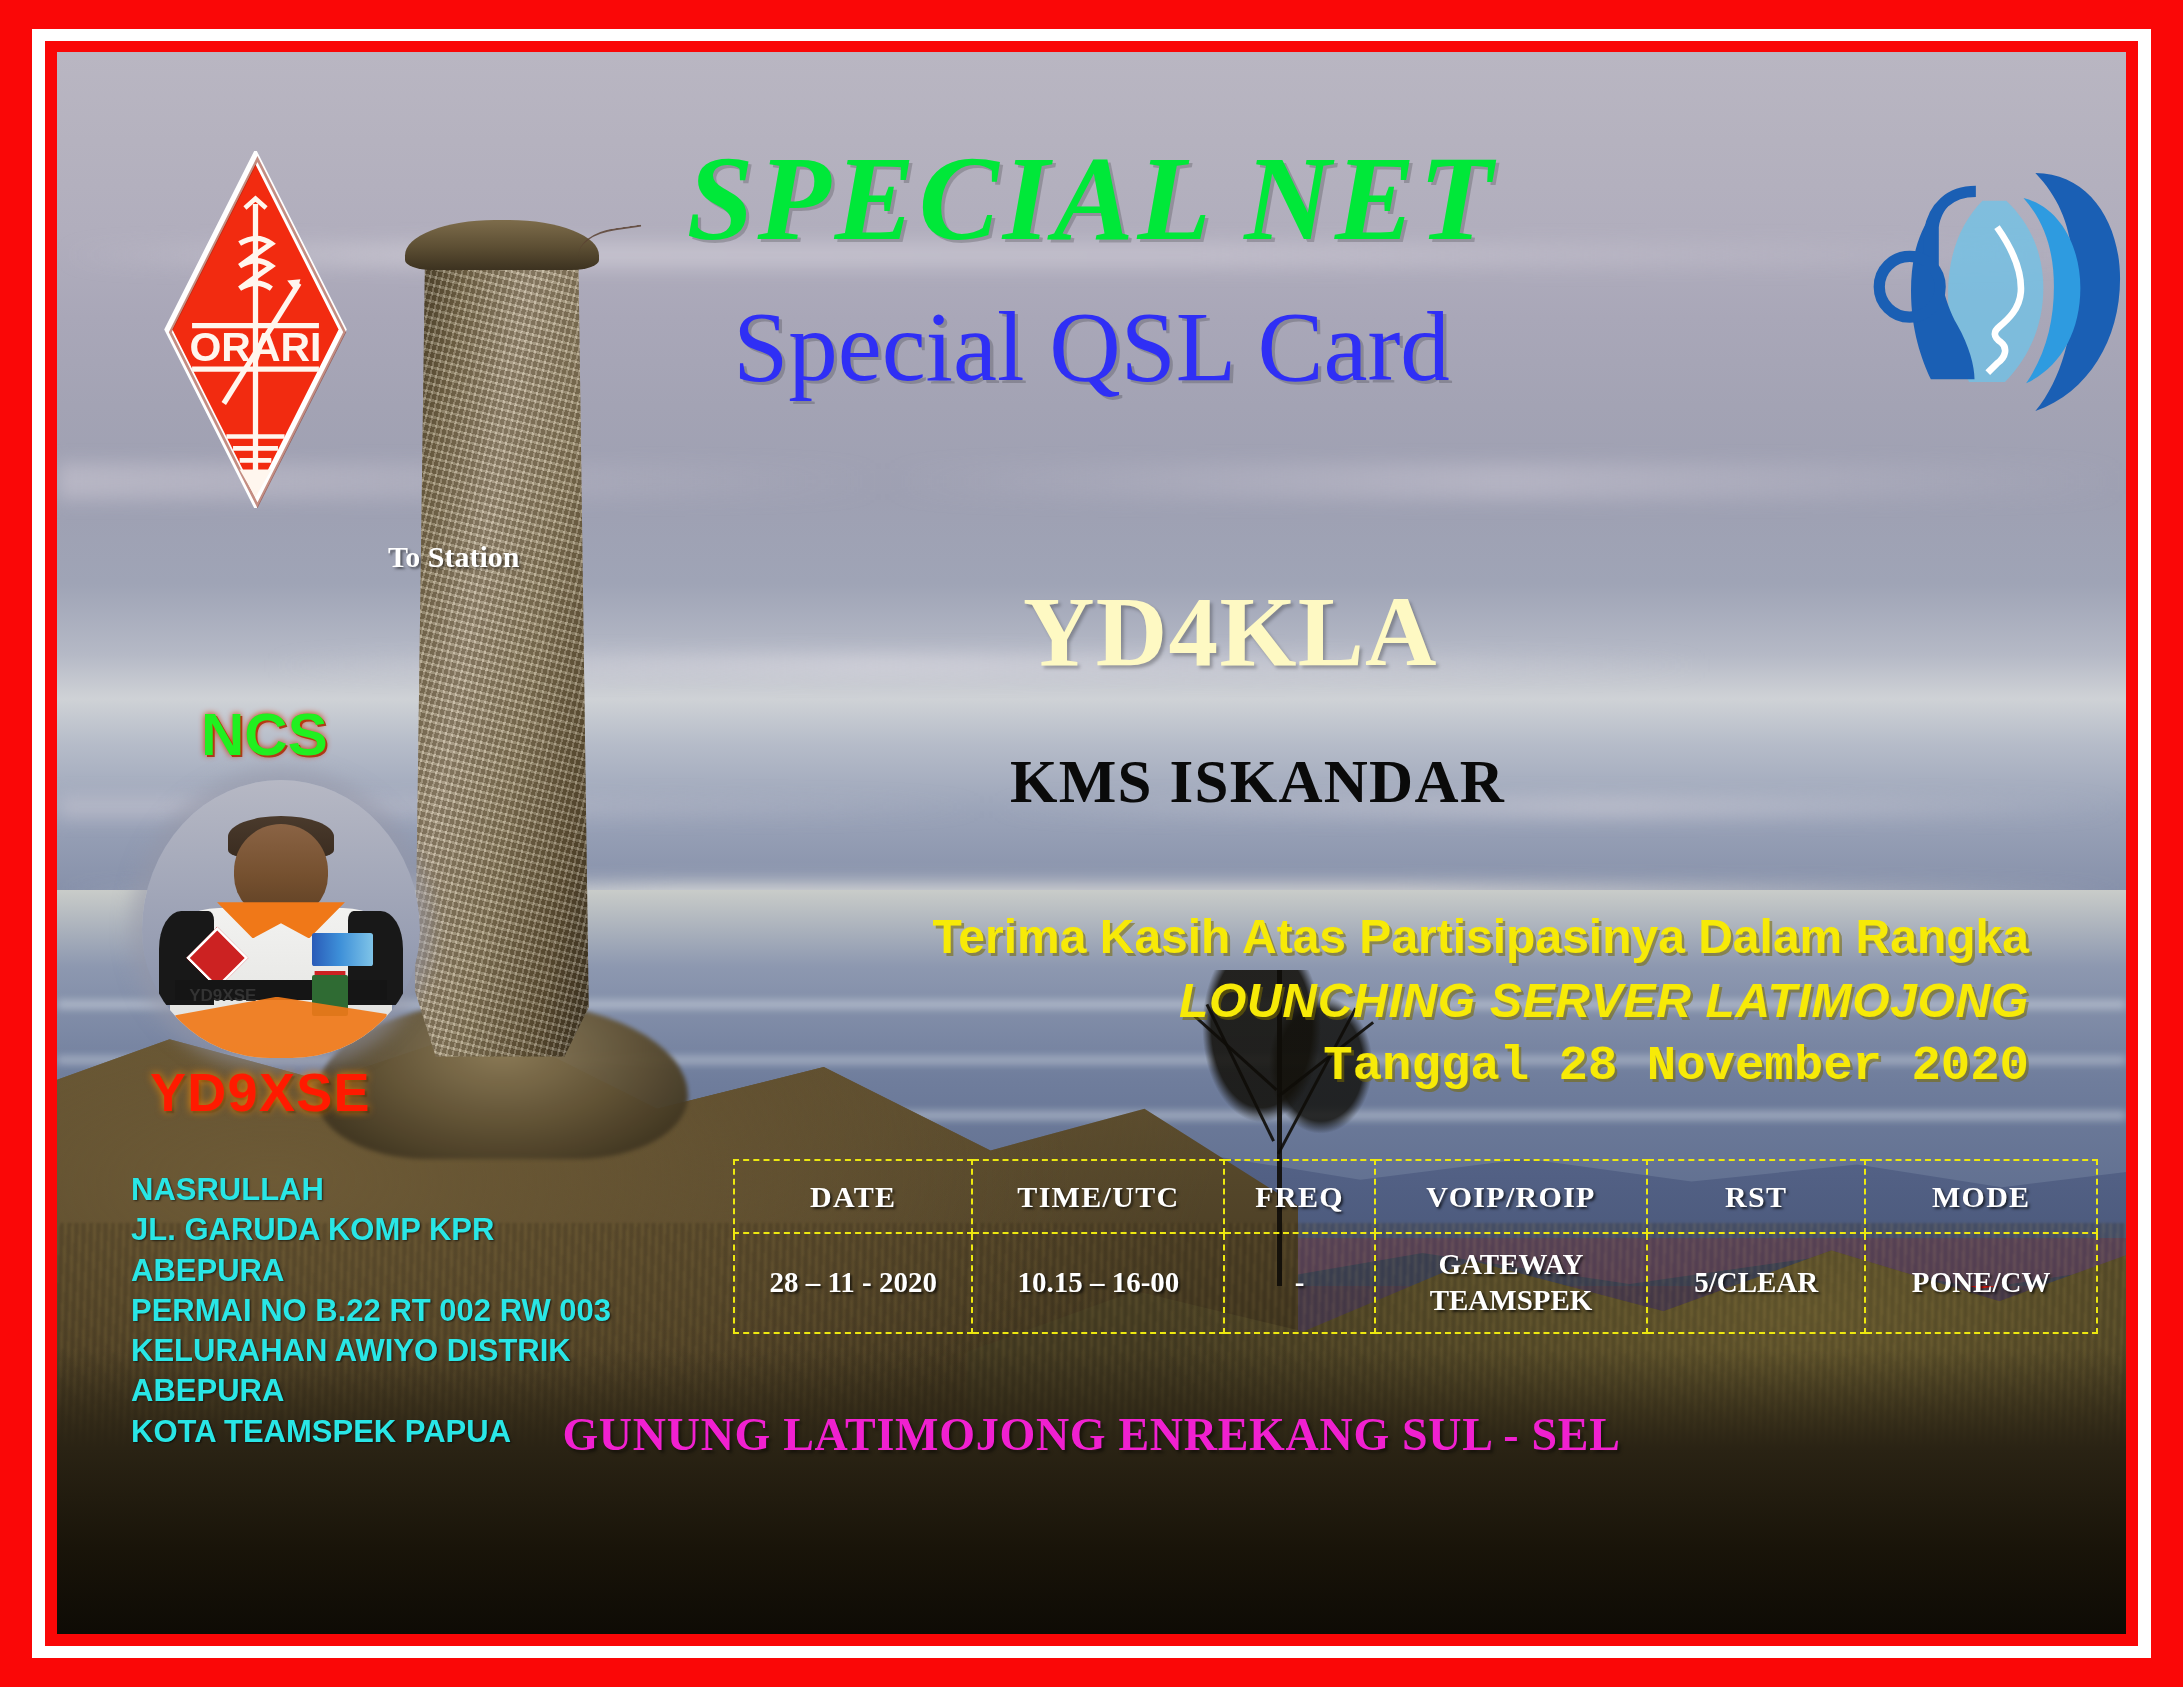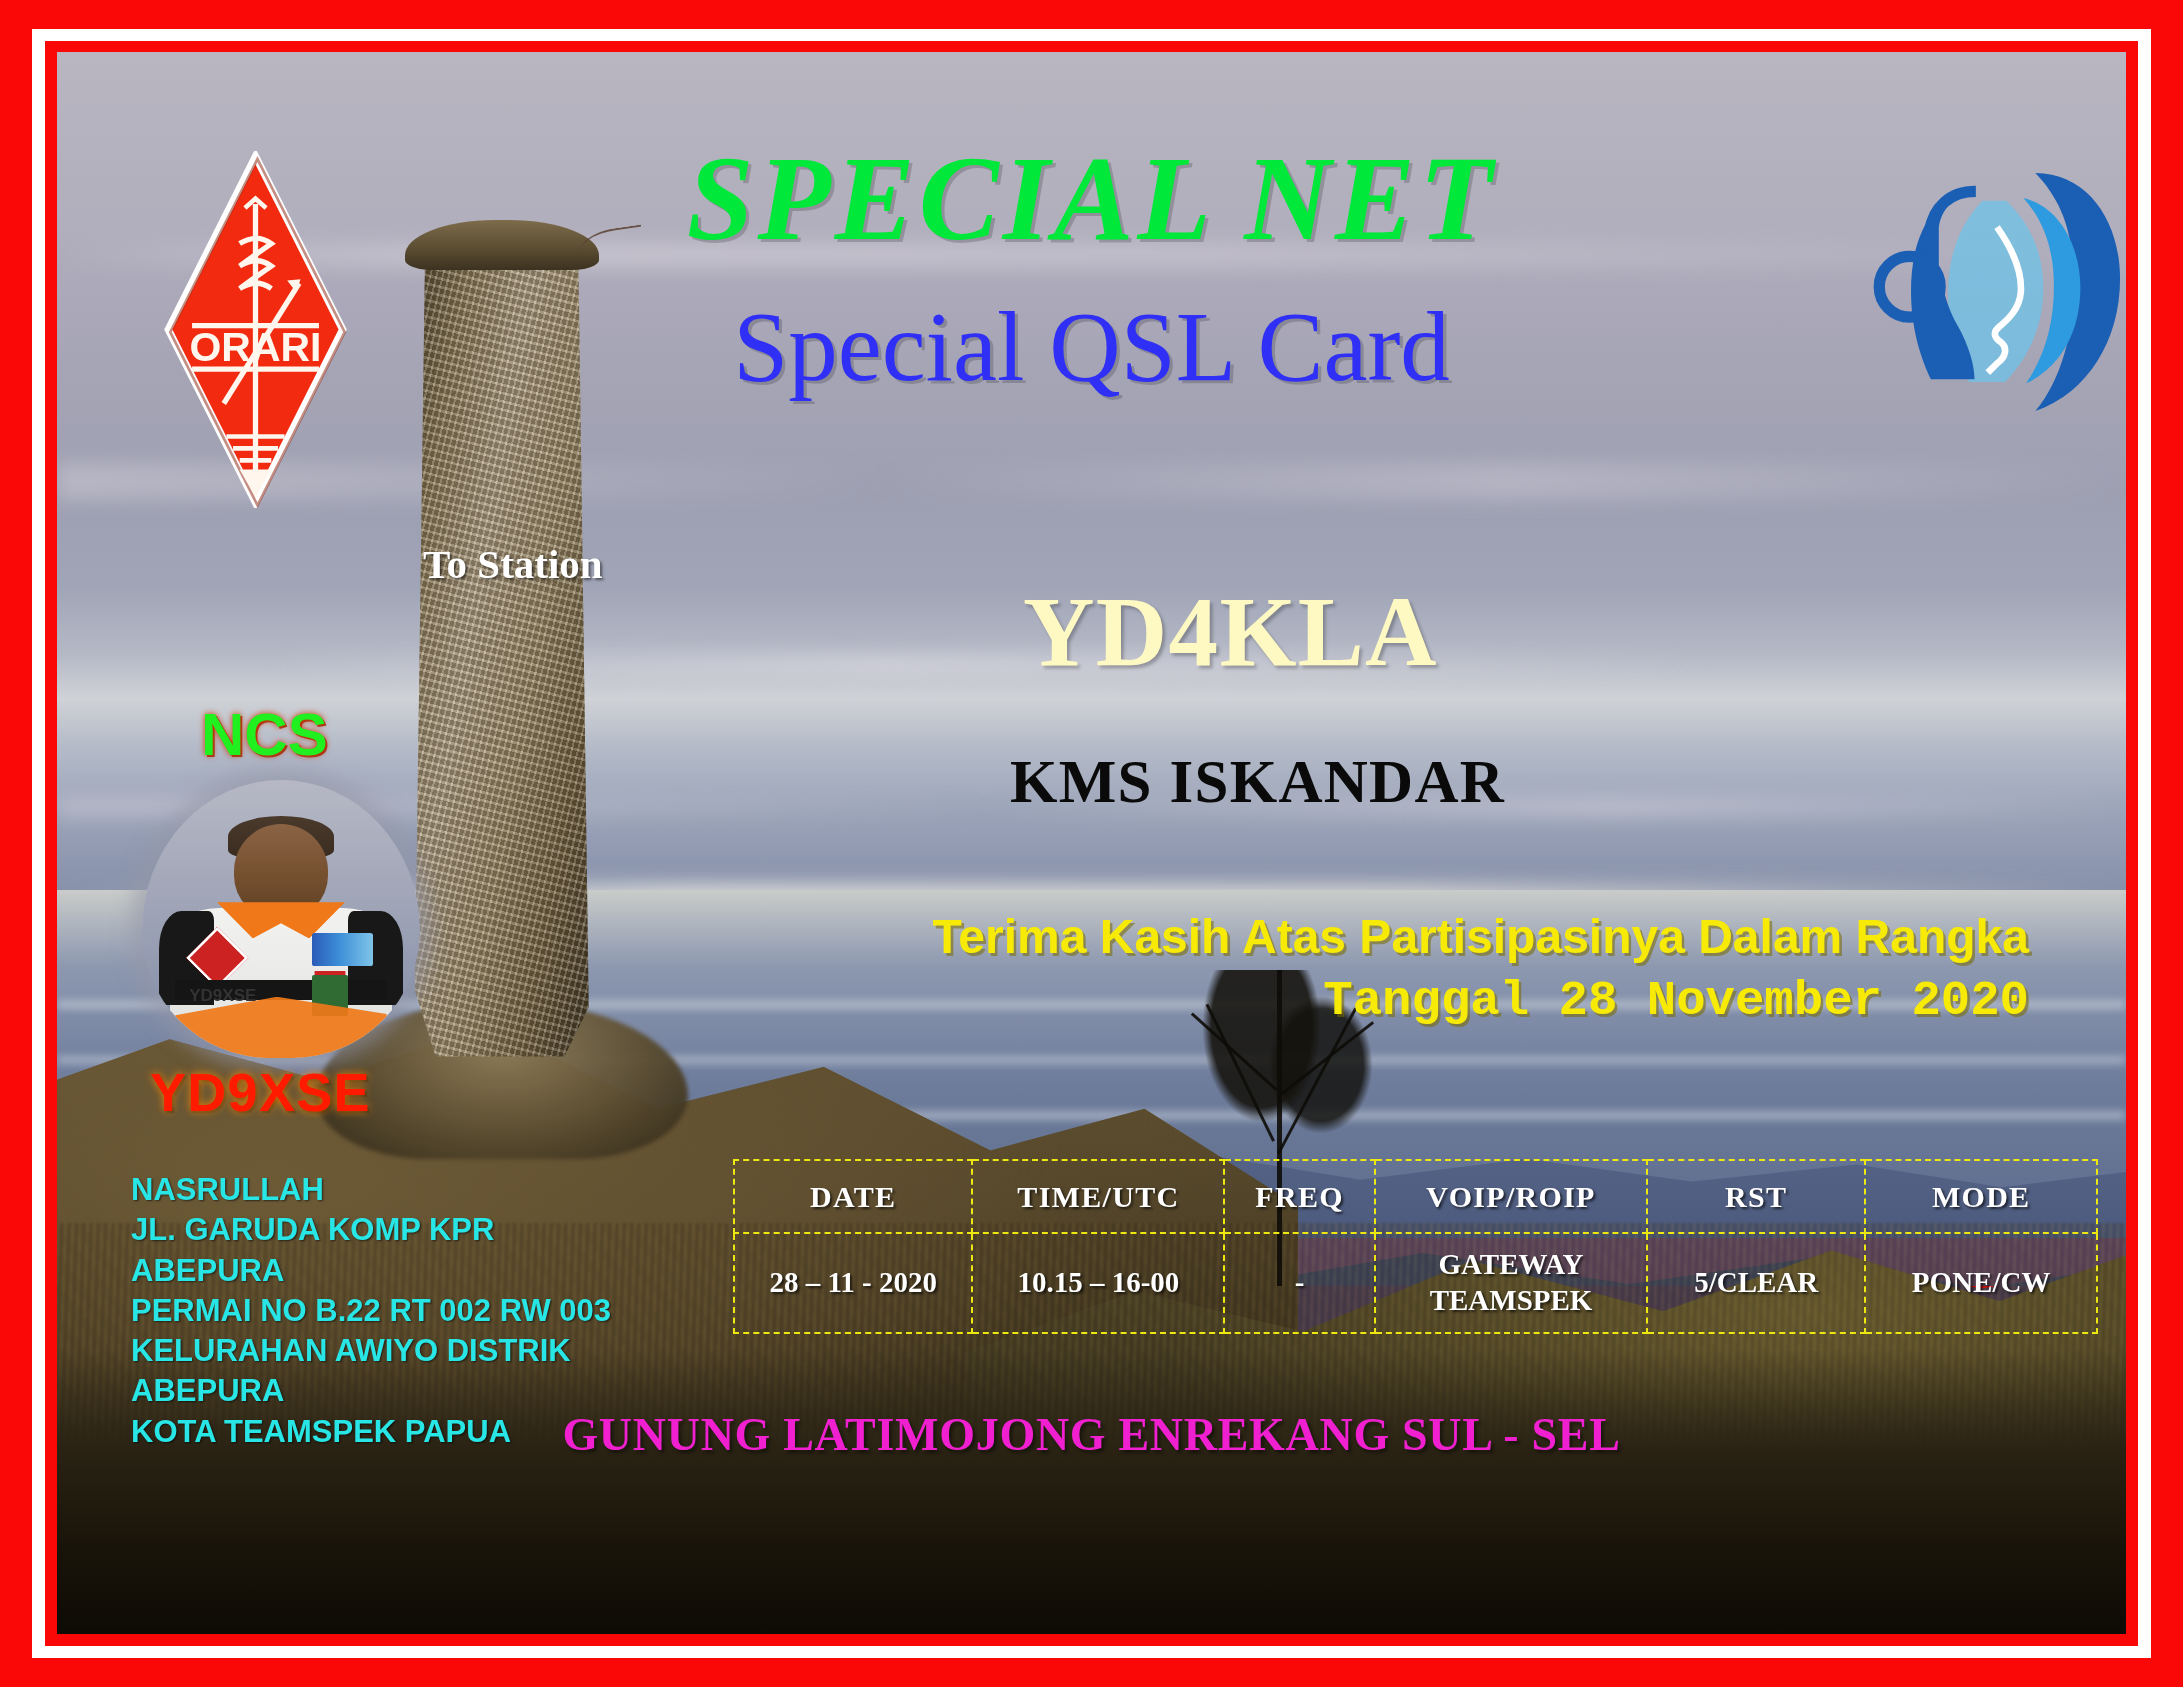--- a/index.html
+++ b/index.html
@@ -142,23 +142,22 @@
   }
   .hdr-qsl{
     left:0;right:0;top:238px;text-align:center;
     font-family:"Liberation Serif",serif;font-weight:normal;
     font-size:99px;color:#2F2FF5;
     text-shadow:3.3px 3.3px 0 rgba(0,0,0,.18);
   }
   .to-station{
     left:331px;top:488px;
     font-family:"Liberation Serif",serif;font-weight:bold;
-    font-size:41px;color:#ffffff;
+    font-size:30px;color:#ffffff;
     text-shadow:2px 2px 2.6px rgba(0,0,0,.5);
-    margin-left:35px;
   }
   .callsign{
     left:966px;top:523px;
     font-family:"Liberation Serif",serif;font-weight:bold;
     font-size:99px;color:#fef9c3;letter-spacing:1.3px;
     text-shadow:2.6px 2.6px 3.3px rgba(0,0,0,.25);
   }
   .opname{
     left:953px;top:695px;
     font-family:"Liberation Serif",serif;font-weight:bold;
@@ -335,20 +334,21 @@
     </svg>
 
     <div class="t hdr-special">SPECIAL NET</div>
     <div class="t hdr-qsl">Special QSL Card</div>
     <div class="t to-station">To Station</div>
     <div class="t callsign">YD4KLA</div>
     <div class="t opname">KMS ISKANDAR</div>
 
     <div class="ylines">
       <div class="yl yl1">Terima Kasih Atas Partisipasinya Dalam Rangka</div>
+      <div class="yl yl2">LOUNCHING SERVER LATIMOJONG</div>
       <div class="yl yl3">Tanggal  28  November  2020</div>
     </div>
 
     <div class="t ncs">NCS</div>
     <div class="photo-op">
       <div class="po-bg"></div>
       <div class="po-torso"></div>
       <div class="po-shL"></div>
       <div class="po-shR"></div>
       <div class="po-hair"></div>

